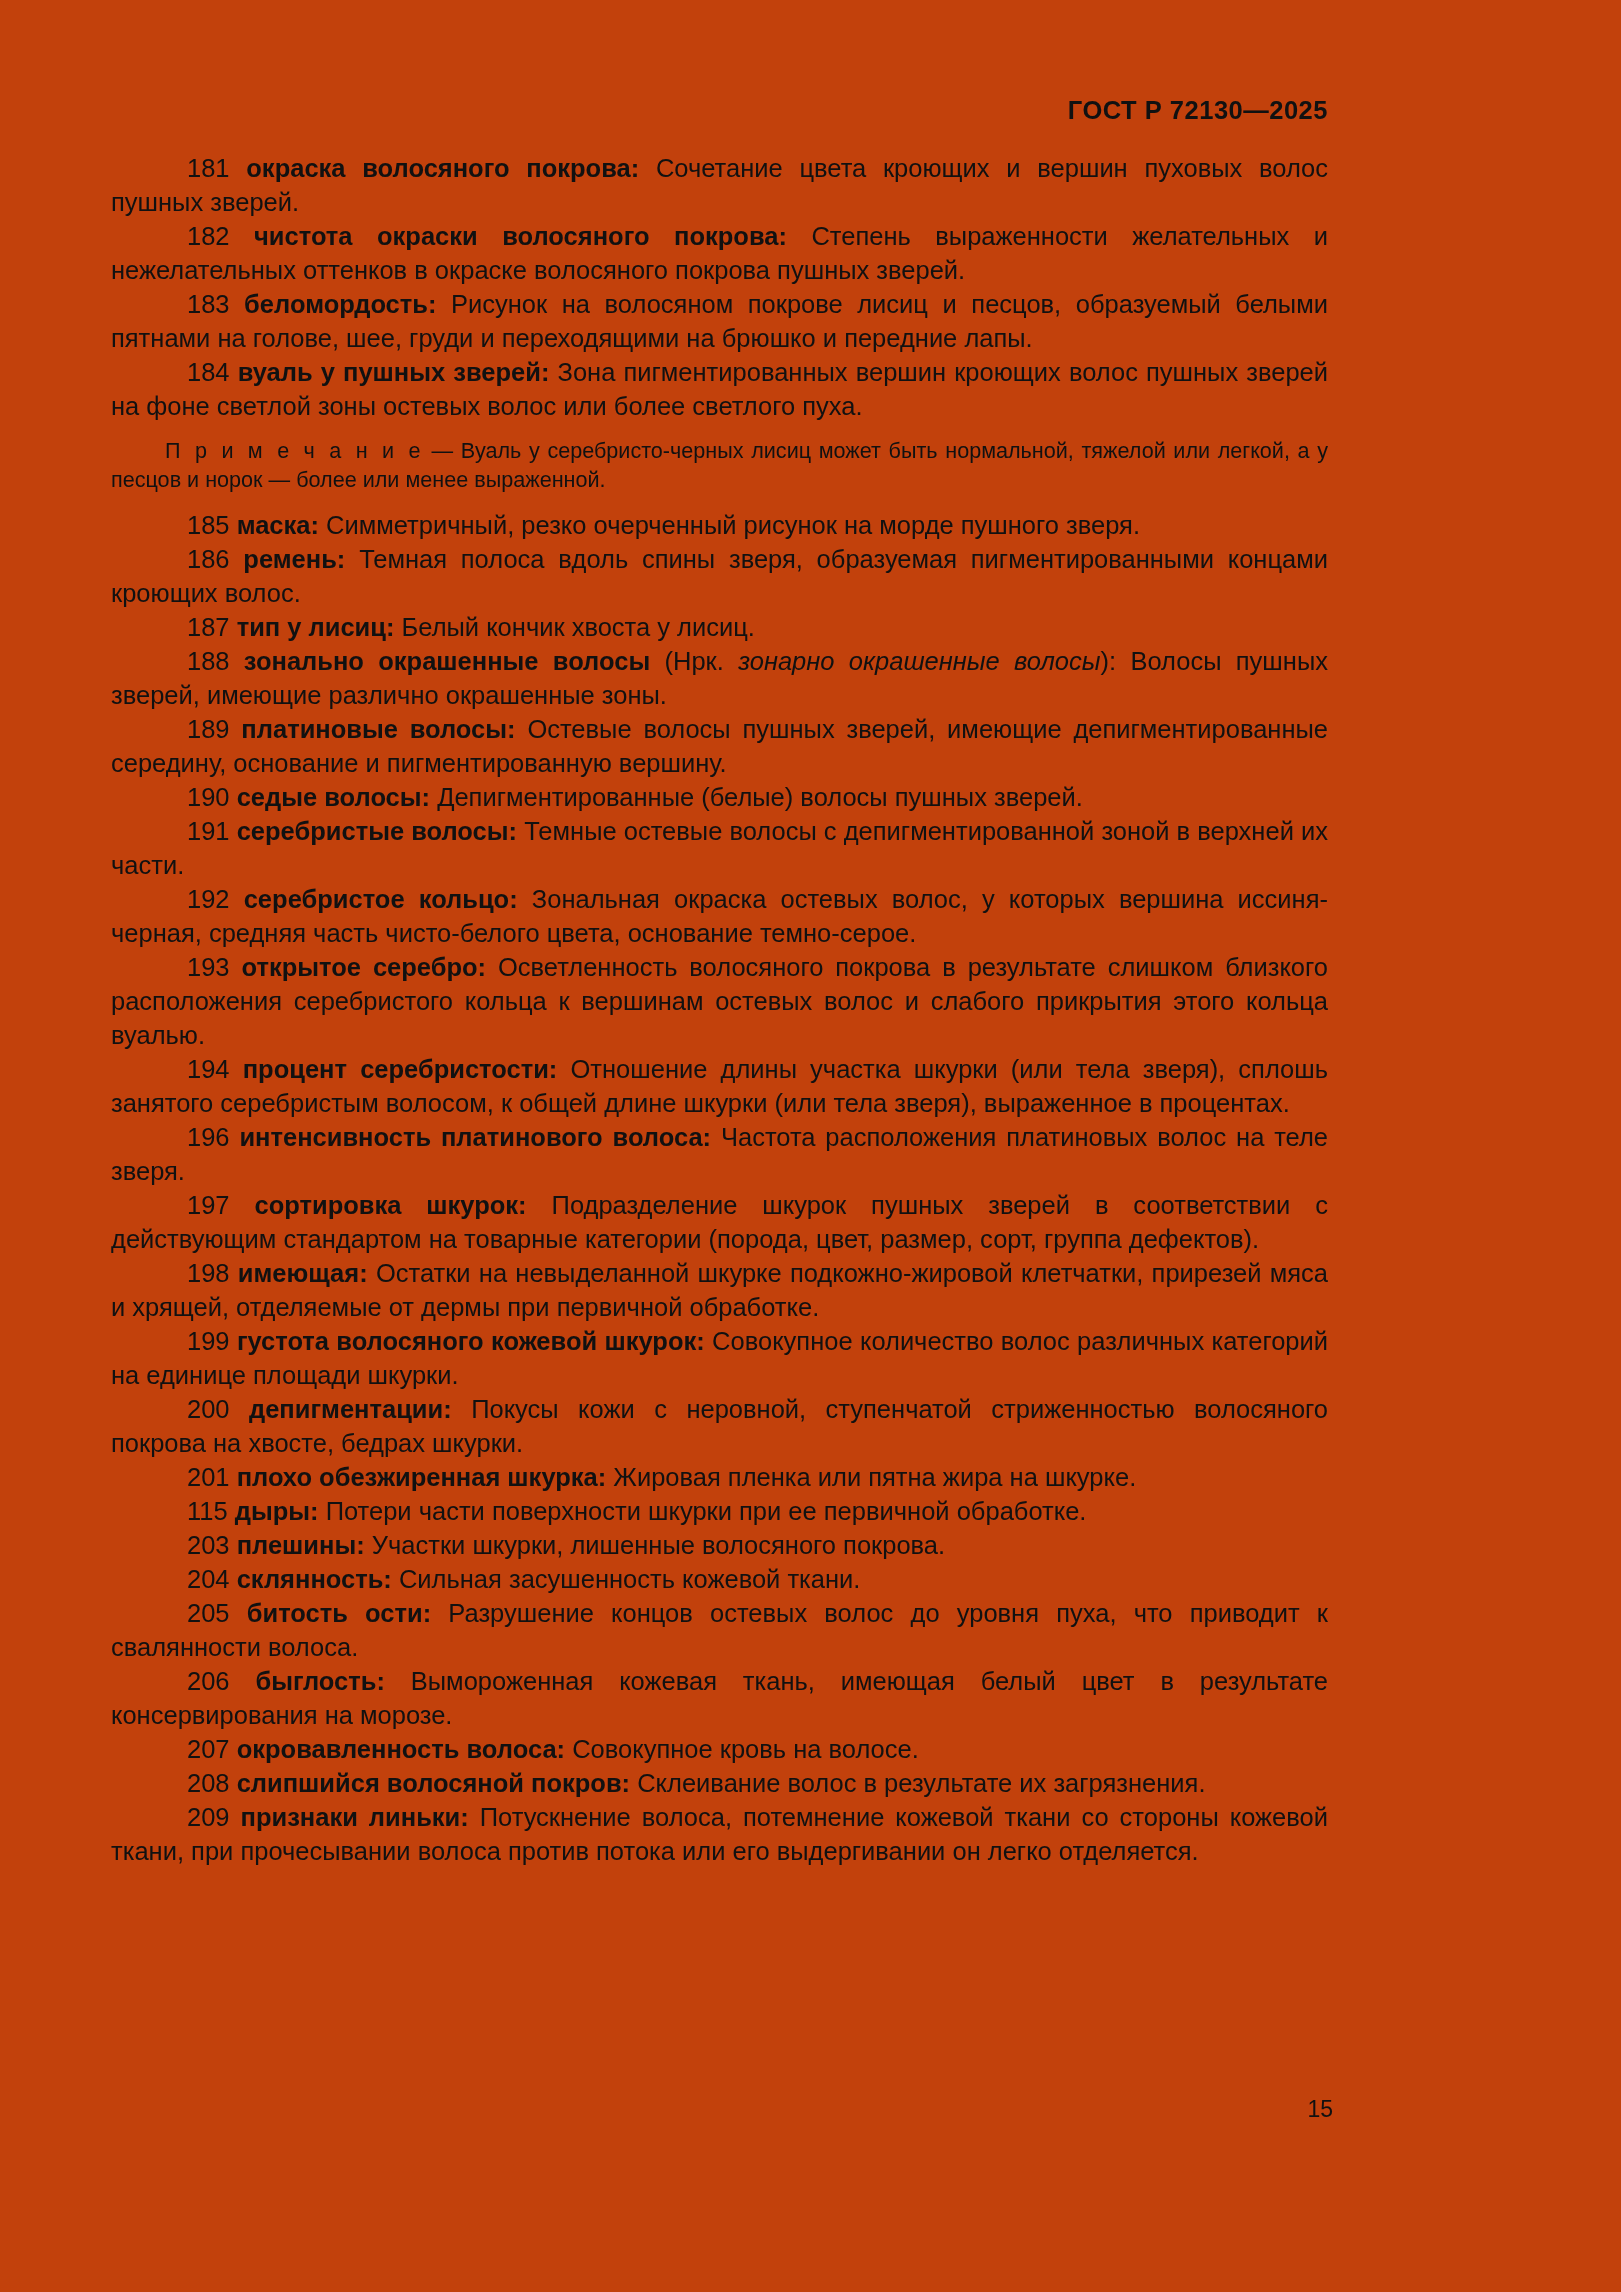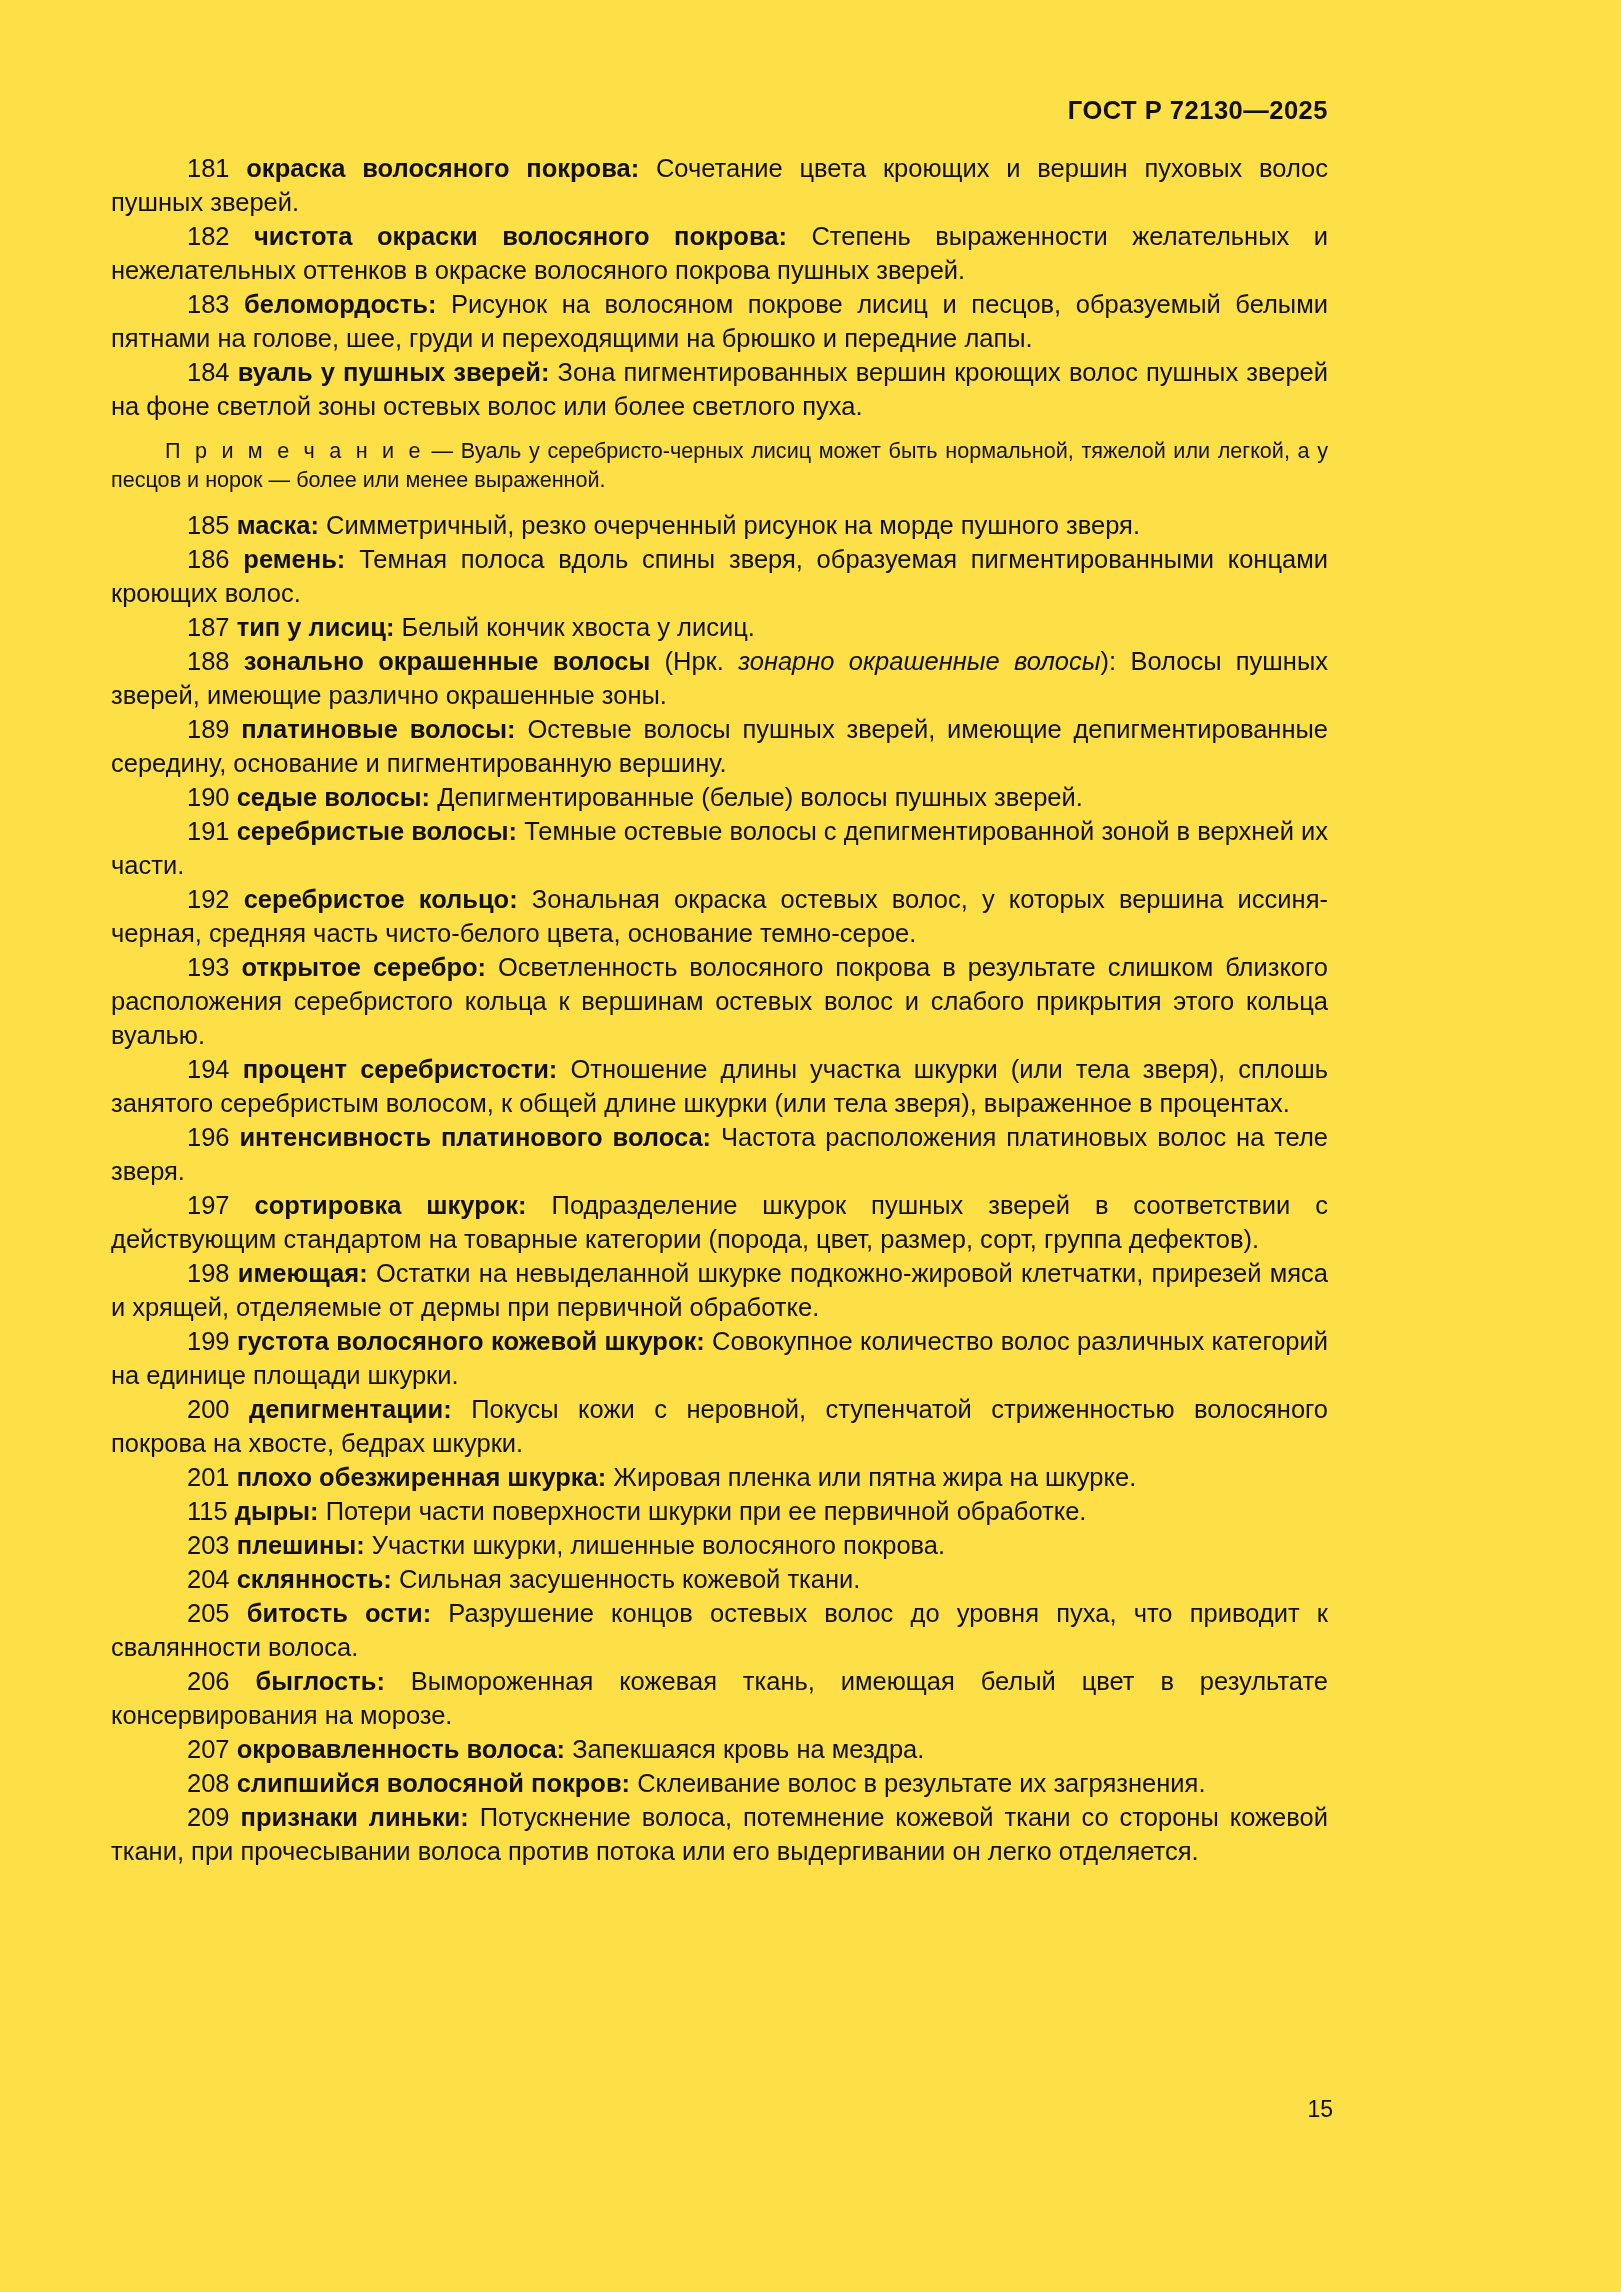--- a/index.html
+++ b/index.html
@@ -10,21 +10,21 @@
   body {
     width: 1621px;
     height: 2293px;
     position: relative;
     font-family: "Liberation Sans", sans-serif;
     color: #111111;
   }
   .page {
     position: absolute;
     inset: 0;
-    background: #fde047;
+    background: #c2410c;
   }
   .content {
     position: absolute;
     left: 111px;
     top: 96px;
     width: 1217px;
   }
   .doc-header {
     font-size: 25.5px;
     font-weight: 700;
@@ -94,20 +94,20 @@
         <p class="entry"><span class="num">197 </span><b>сортировка шкурок:</b> <span>Подразделение шкурок пушных зверей в соответствии с действующим стандартом на товарные категории (порода, цвет, размер, сорт, группа дефектов).</span></p>
         <p class="entry"><span class="num">198 </span><b>имеющая:</b> <span>Остатки на невыделанной шкурке подкожно-жировой клетчатки, прирезей мяса и хрящей, отделяемые от дермы при первичной обработке.</span></p>
         <p class="entry"><span class="num">199 </span><b>густота волосяного кожевой шкурок:</b> <span>Совокупное количество волос различных категорий на единице площади шкурки.</span></p>
         <p class="entry"><span class="num">200 </span><b>депигментации:</b> <span>Покусы кожи с неровной, ступенчатой стриженностью волосяного покрова на хвосте, бедрах шкурки.</span></p>
         <p class="entry"><span class="num">201 </span><b>плохо обезжиренная шкурка:</b> <span>Жировая пленка или пятна жира на шкурке.</span></p>
         <p class="entry"><span class="num">115 </span><b>дыры:</b> <span>Потери части поверхности шкурки при ее первичной обработке.</span></p>
         <p class="entry"><span class="num">203 </span><b>плешины:</b> <span>Участки шкурки, лишенные волосяного покрова.</span></p>
         <p class="entry"><span class="num">204 </span><b>склянность:</b> <span>Сильная засушенность кожевой ткани.</span></p>
         <p class="entry"><span class="num">205 </span><b>битость ости:</b> <span>Разрушение концов остевых волос до уровня пуха, что приводит к свалянности волоса.</span></p>
         <p class="entry"><span class="num">206 </span><b>быглость:</b> <span>Вымороженная кожевая ткань, имеющая белый цвет в результате консервирования на морозе.</span></p>
-        <p class="entry"><span class="num">207 </span><b>окровавленность волоса:</b> <span>Запекшаяся кровь на мездра.</span></p>
+        <p class="entry"><span class="num">207 </span><b>окровавленность волоса:</b> <span>Совокупное кровь на волосе.</span></p>
         <p class="entry"><span class="num">208 </span><b>слипшийся волосяной покров:</b> <span>Склеивание волос в результате их загрязнения.</span></p>
         <p class="entry"><span class="num">209 </span><b>признаки линьки:</b> <span>Потускнение волоса, потемнение кожевой ткани со стороны кожевой ткани, при прочесывании волоса против потока или его выдергивании он легко отделяется.</span></p>
       </div>
   </div>
   <div class="page-number">15</div>
 </div>
 
 
 </body></html>

